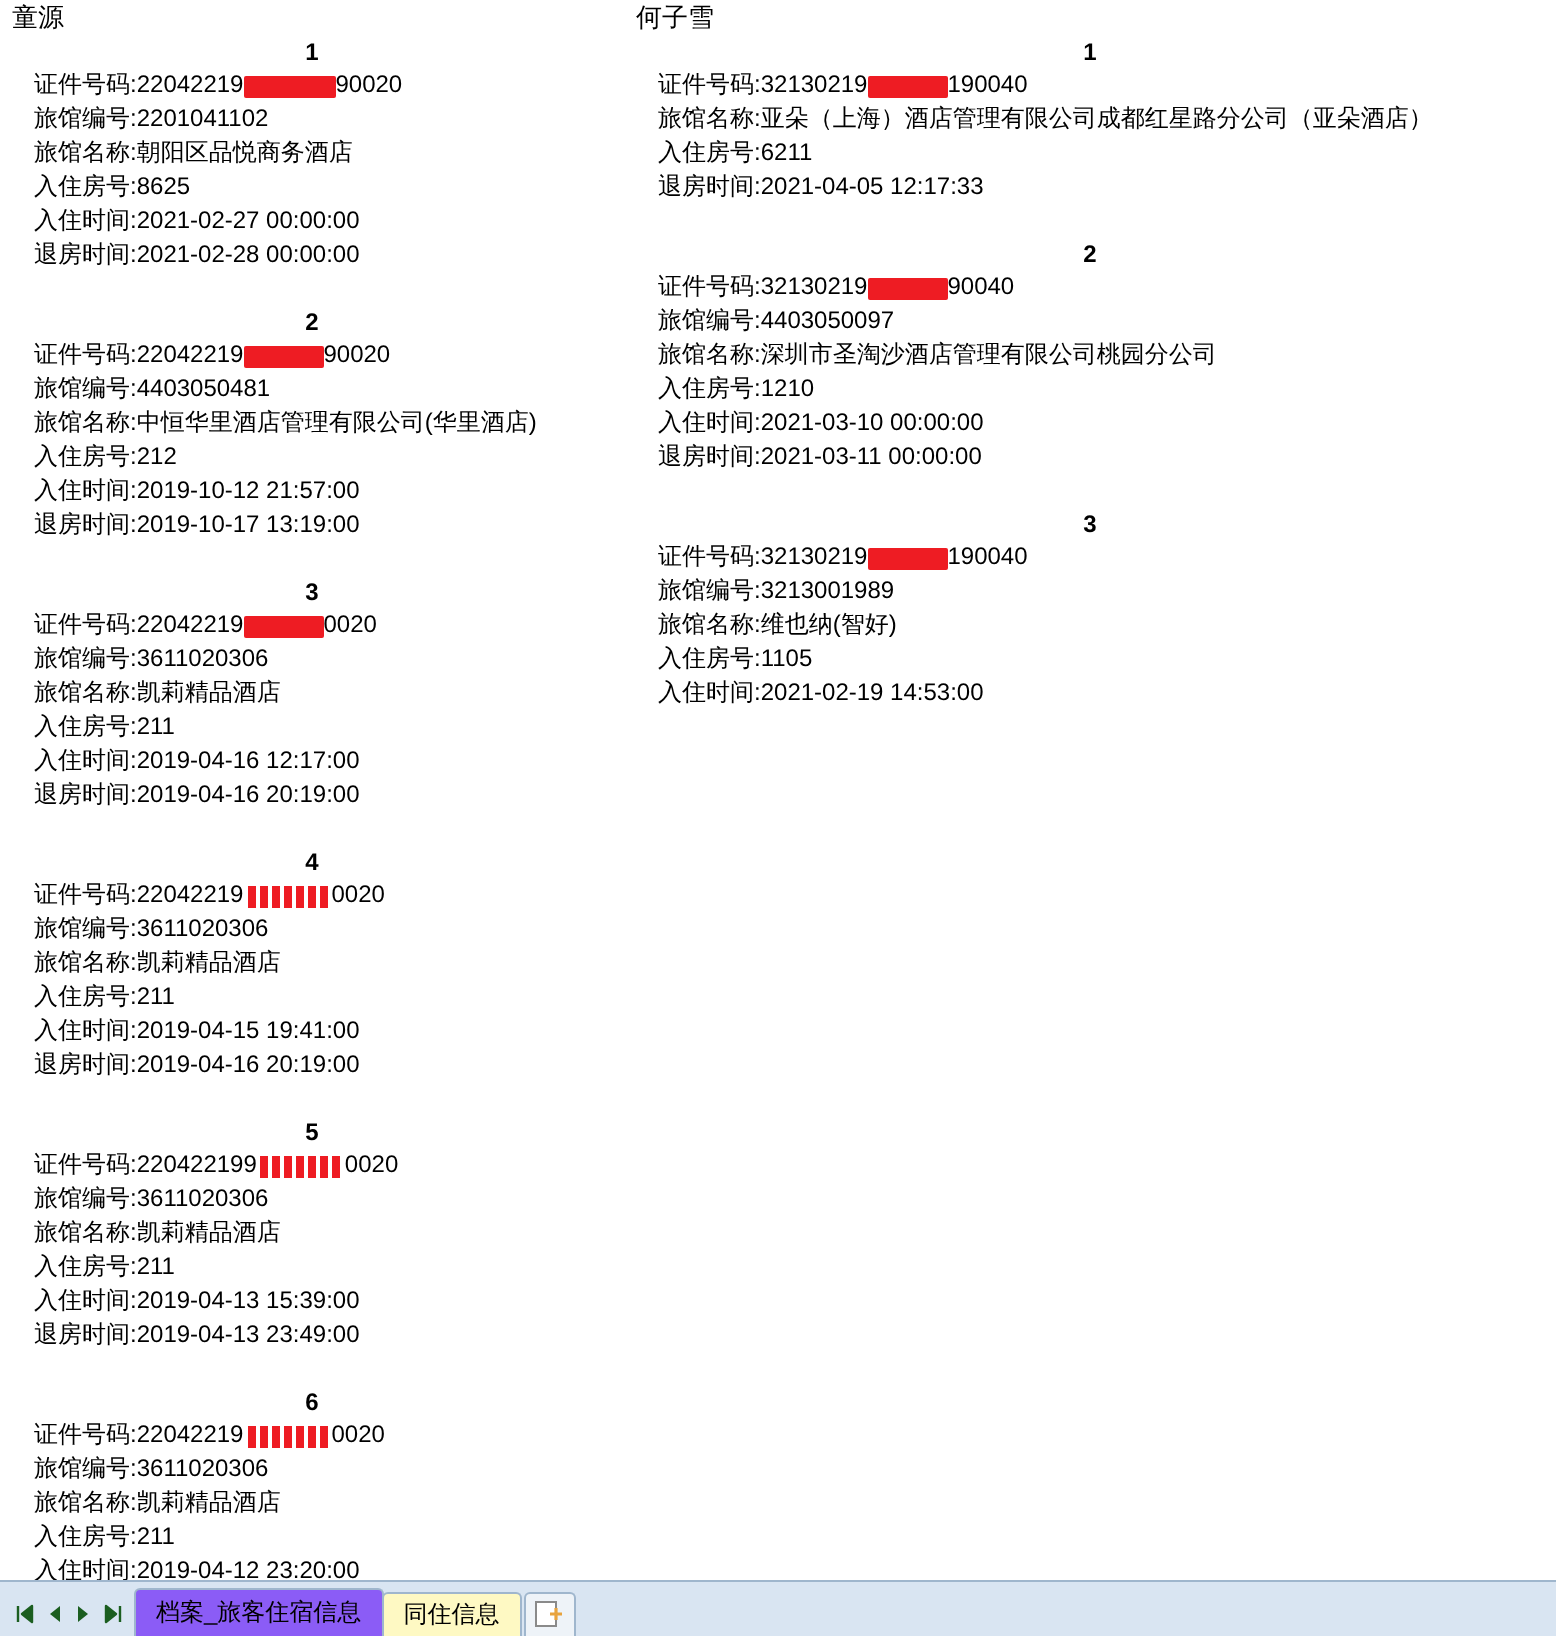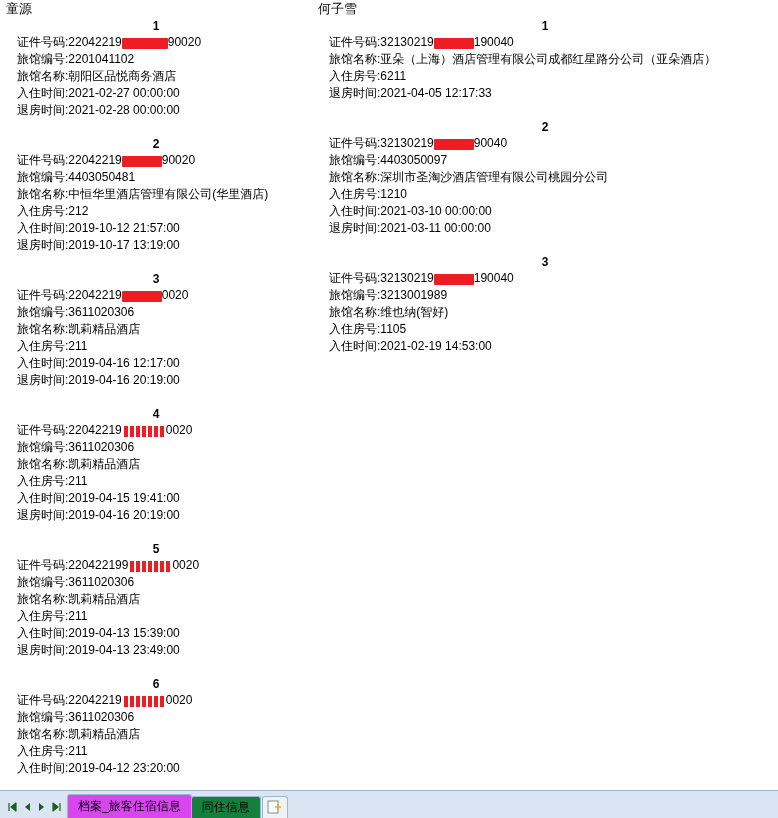--- a/index.html
+++ b/index.html
@@ -121,30 +121,30 @@
     display: flex;
     align-items: flex-end;
     height: 24px;
   }
   .tab {
     position: relative;
     height: 21px;
     line-height: 21px;
     padding: 0 10px 0 10px;
     font-size: 12px;
-    background: #15803d;
+    background: #fef9c3;
     border: 1px solid #9fb6cd;
     border-bottom: none;
     border-radius: 3px 3px 0 0;
     margin-right: -1px;
     white-space: nowrap;
     cursor: pointer;
   }
   .tab.active {
-    background: #d946ef;
+    background: #8b5cf6;
     font-weight: normal;
     height: 23px;
     line-height: 23px;
   }
   .tab-new {
     width: 24px;
     height: 21px;
     background: #eef3f8;
     border: 1px solid #9fb6cd;
     border-bottom: none;
@@ -166,20 +166,21 @@
 <div class="sheet">
   <div class="columns">
 
     <div class="col col-a">
       <div class="colhead">童源</div>
 
       <div class="rec-index">1</div>
       <div class="line"><span>证件号码:</span><span>22042219</span><span class="redact w1"></span><span>90020</span></div>
       <div class="line"><span>旅馆编号:</span><span>2201041102</span></div>
       <div class="line"><span>旅馆名称:</span><span>朝阳区品悦商务酒店</span></div>
+      <div class="line"><span>入住房号:</span><span>8625</span></div>
       <div class="line"><span>入住时间:</span><span>2021-02-27 00:00:00</span></div>
       <div class="line"><span>退房时间:</span><span>2021-02-28 00:00:00</span></div>
       <div class="spacer"></div>
 
       <div class="rec-index">2</div>
       <div class="line"><span>证件号码:</span><span>22042219</span><span class="redact w2"></span><span>90020</span></div>
       <div class="line"><span>旅馆编号:</span><span>4403050481</span></div>
       <div class="line"><span>旅馆名称:</span><span>中恒华里酒店管理有限公司(华里酒店)</span></div>
       <div class="line"><span>入住房号:</span><span>212</span></div>
       <div class="line"><span>入住时间:</span><span>2019-10-12 21:57:00</span></div>

